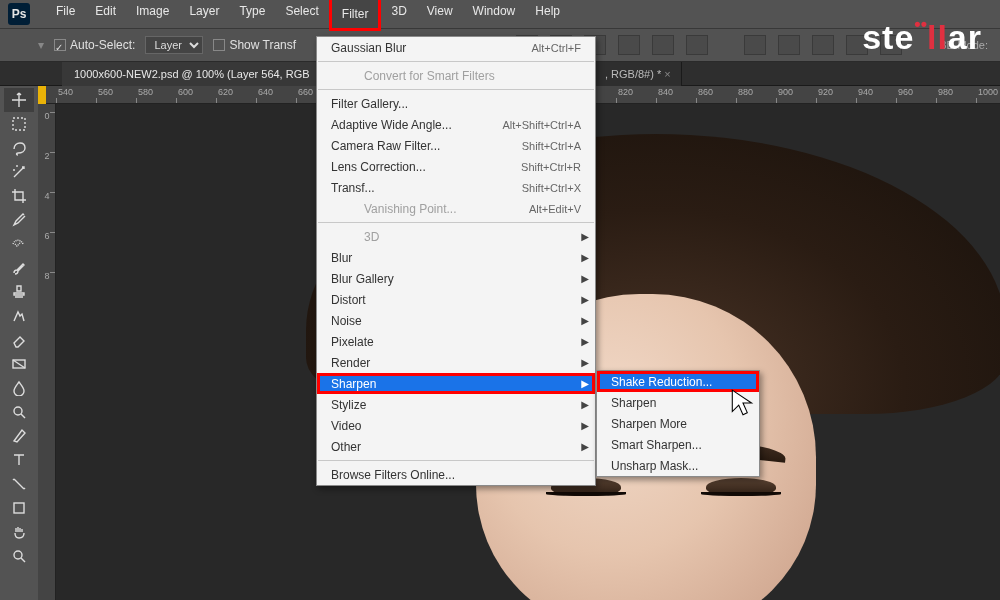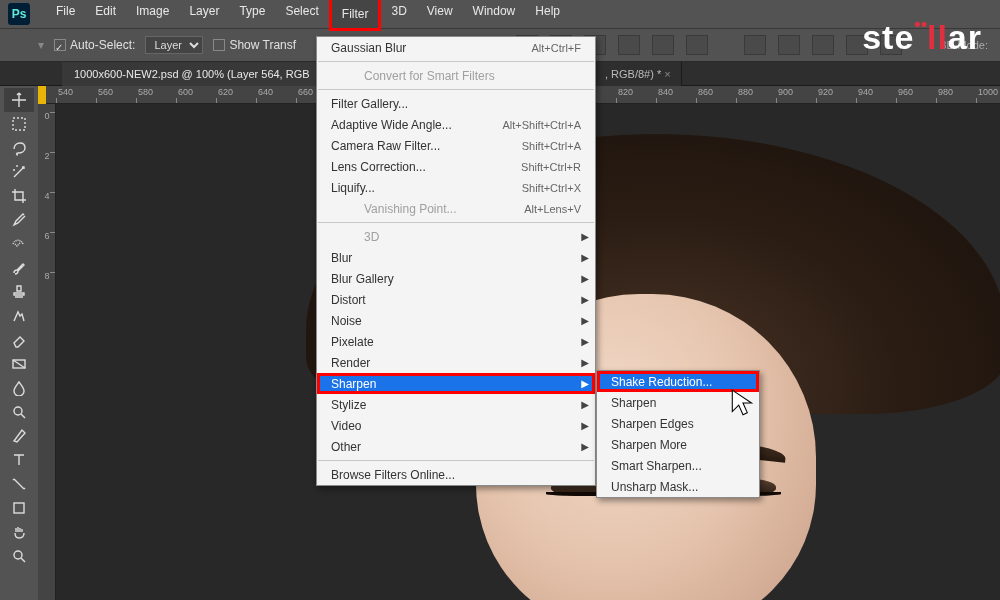--- a/index.html
+++ b/index.html
@@ -1,19 +1,19 @@
 <!DOCTYPE html>
 <html><head>
 <meta charset="utf-8">
 <style>
   * { margin: 0; padding: 0; box-sizing: border-box; font-family: "Segoe UI", Tahoma, sans-serif; }
   body { background: #535353; width: 1000px; height: 600px; overflow: hidden; position: relative; color: #e0e0e0; font-size: 12px; }
   .menubar { height: 28px; background: #535353; display: flex; align-items: center; padding-left: 8px; }
   .ps-logo { width: 22px; height: 22px; background: #001e36; border-radius: 3px; display: flex; align-items: center; justify-content: center; margin-right: 16px; }
-  .ps-logo span { color: #5eead4; font-weight: 700; font-size: 12px; }
+  .ps-logo span { color: #e5e5e5; font-weight: 700; font-size: 12px; }
   .menu-item { padding: 0 10px; color: #e8e8e8; line-height: 28px; cursor: default; }
   .menu-item.hl { border: 3px solid #ff0000; background: #454545; }
   .options-bar { height: 34px; background: #525252; border-top: 1px solid #383838; border-bottom: 1px solid #2a2a2a; display: flex; align-items: center; padding-left: 8px; gap: 10px; }
   .opt-icon { width: 20px; height: 20px; display: flex; align-items: center; justify-content: center; color: #ddd; font-size: 14px; }
   .checkbox { display: flex; align-items: center; gap: 4px; }
   .checkbox .box { width: 12px; height: 12px; border: 1px solid #888; display: inline-block; }
   .checkbox .box.checked::after { content: "✓"; font-size: 10px; line-height: 10px; color: #ddd; }
   select.layer-select { background: #444; color: #ddd; border: 1px solid #666; font-size: 11px; padding: 1px 4px; }
   .tabbar { height: 24px; background: #2e2e2e; display: flex; align-items: center; border-bottom: 1px solid #1a1a1a; padding-left: 62px; }
   .doctab { height: 24px; line-height: 24px; padding: 0 12px; font-size: 11px; color: #bbb; border-right: 3px solid #f0abfc; cursor: default; }
@@ -390,26 +390,26 @@
     </div>
     <div class="menu-row">
       <span class="lbl">Camera Raw Filter...</span>
       <span class="sc">Shift+Ctrl+A</span>
     </div>
     <div class="menu-row">
       <span class="lbl">Lens Correction...</span>
       <span class="sc">Shift+Ctrl+R</span>
     </div>
     <div class="menu-row">
-      <span class="lbl">Liquify...</span>
+      <span class="lbl">Transf...</span>
       <span class="sc">Shift+Ctrl+X</span>
     </div>
     <div class="menu-row disabled">
       <span class="lbl">Vanishing Point...</span>
-      <span class="sc">Alt+Lens+V</span>
+      <span class="sc">Alt+Edit+V</span>
     </div>
     <div class="menu-sep"></div>
     <div class="menu-row disabled">
       <span class="lbl">3D</span>
       <span class="arrow">▶</span>
     </div>
     <div class="menu-row">
       <span class="lbl">Blur</span>
       <span class="arrow">▶</span>
     </div>
@@ -456,23 +456,20 @@
   </div>
 
 <div class="menu-panel" id="sharpen-menu" style="top:370px; left:596px; width:164px;">
 <div class="menu-row sel hl">
       <span class="lbl">Shake Reduction...</span>
     </div>
     <div class="menu-row">
       <span class="lbl">Sharpen</span>
     </div>
     <div class="menu-row">
-      <span class="lbl">Sharpen Edges</span>
-    </div>
-    <div class="menu-row">
       <span class="lbl">Sharpen More</span>
     </div>
     <div class="menu-row">
       <span class="lbl">Smart Sharpen...</span>
     </div>
     <div class="menu-row">
       <span class="lbl">Unsharp Mask...</span>
     </div>
   </div>
 

